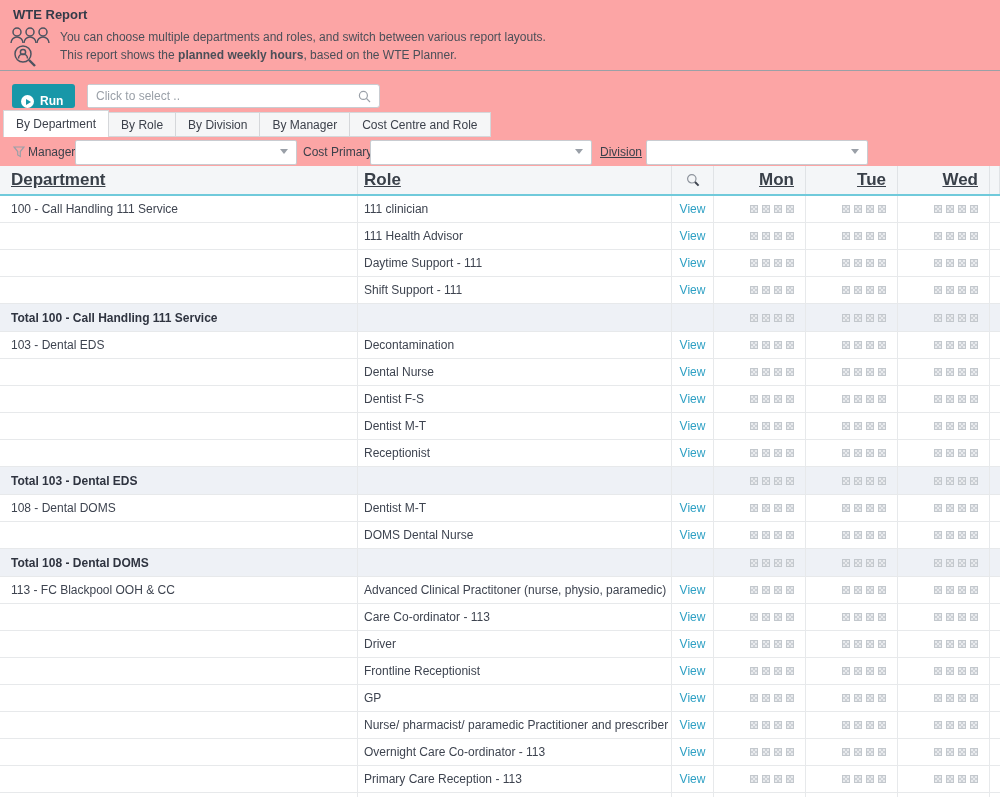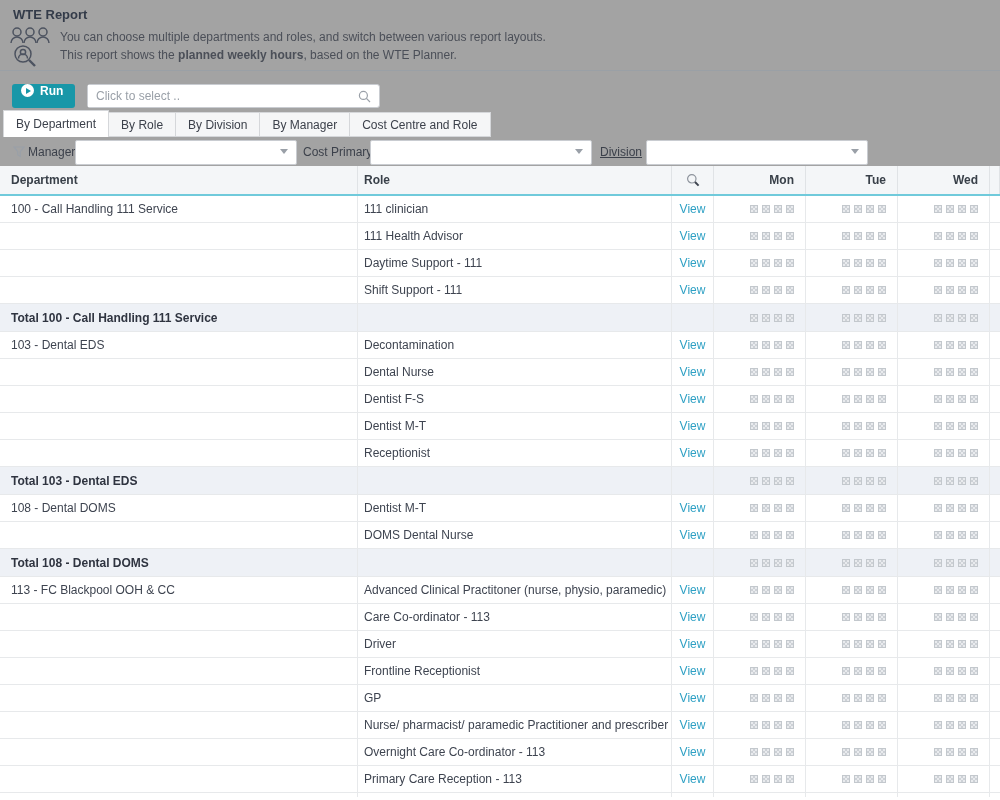--- a/index.html
+++ b/index.html
@@ -1,28 +1,28 @@
 <!DOCTYPE html>
 <html><head>
 <meta charset="utf-8">
 <style>
   * { box-sizing: border-box; margin: 0; padding: 0; }
   html,body { background:#fff; }
   body { font-family: "Liberation Sans", sans-serif; color:#3e4450; }
-  #app { position:relative; width:1000px; height:797px; background:#a3a3a3; overflow:hidden; }
+  #app { position:relative; width:1000px; height:797px; background:#fca5a5; overflow:hidden; }
 
   .page-title { position:absolute; left:13px; top:7px; font-size:13px; font-weight:bold; color:#333b49; }
 
   .intro-icon { position:absolute; left:8px; top:26px; }
   .intro-text { position:absolute; left:60px; top:28px; font-size:12px; color:#4b4f58; line-height:18px; }
   .divider { position:absolute; left:0; top:70px; width:1000px; height:0; border-top:1px solid #9aa0a6; }
 
   .run-btn { position:absolute; left:12px; top:84px; height:24px; padding:0 12px 0 9px;
              background:#1897a8; border:none; border-radius:3px; color:#fff; font-size:12px;
-             font-weight:bold; display:flex; align-items:flex-start; gap:6px; cursor:pointer;
+             font-weight:bold; display:flex; align-items:flex-end; gap:6px; cursor:pointer;
              font-family:"Liberation Sans",sans-serif; }
   .play-circle { width:13px; height:13px; border-radius:50%; background:#fff; display:flex;
                  align-items:center; justify-content:center; }
   .play-tri { width:0; height:0; border-left:5px solid #1897a8; border-top:3.5px solid transparent;
               border-bottom:3.5px solid transparent; margin-left:1px; }
 
   .select-box { position:absolute; left:87px; top:84px; width:293px; height:24px;
                 border:1px solid #c9ccd1; border-radius:3px; background:#fff;
                 display:flex; align-items:center; }
   .select-box input { flex:1; border:none; outline:none; height:100%; padding:0 8px;
@@ -48,22 +48,22 @@
 
   .grid { position:absolute; left:0; top:166px; width:1000px; }
   .grow { display:flex; width:1000px; }
   .gcell { border-right:1px solid #e7e9eb; display:flex; align-items:center; overflow:hidden; }
   .c1 { width:358px; padding-left:11px; }
   .c2 { width:314px; padding-left:6px; }
   .c3 { width:42px; justify-content:center; }
   .c4 { width:92px; justify-content:flex-end; padding-right:11px; }
   .c7 { flex:1; border-right:none; }
 
-  .ghead { height:30px; background:#f4f6f8; border-bottom:2px solid #70cadb; font-size:12px;
-           font-weight:bold; color:#394049; }
+  .ghead { height:30px; background:#f4f6f8; border-bottom:2px solid #70cadb; font-size:17px;
+           font-weight:bold; color:#394049;text-decoration:underline; }
   .ghead .gcell { border-right:1px solid #e0e3e6; height:100%; }
 
   .trow { height:27px; border-bottom:1px solid #e7e9eb; font-size:12px; background:#fff; }
   .trow.total { height:28px; background:#eef1f6; font-weight:bold; color:#2f3440; }
   .view-link { color:#2ea0c4; text-decoration:none; font-size:12px; cursor:pointer; }
   .boxes { display:flex; gap:4px; }
   .vbox { width:8px; height:8px; border:1px solid #c3c8cd;
           background-image:repeating-conic-gradient(#cdd1d6 0% 25%, #e9ebee 0% 50%);
           background-size:4px 4px; }
   svg { display:block; }

